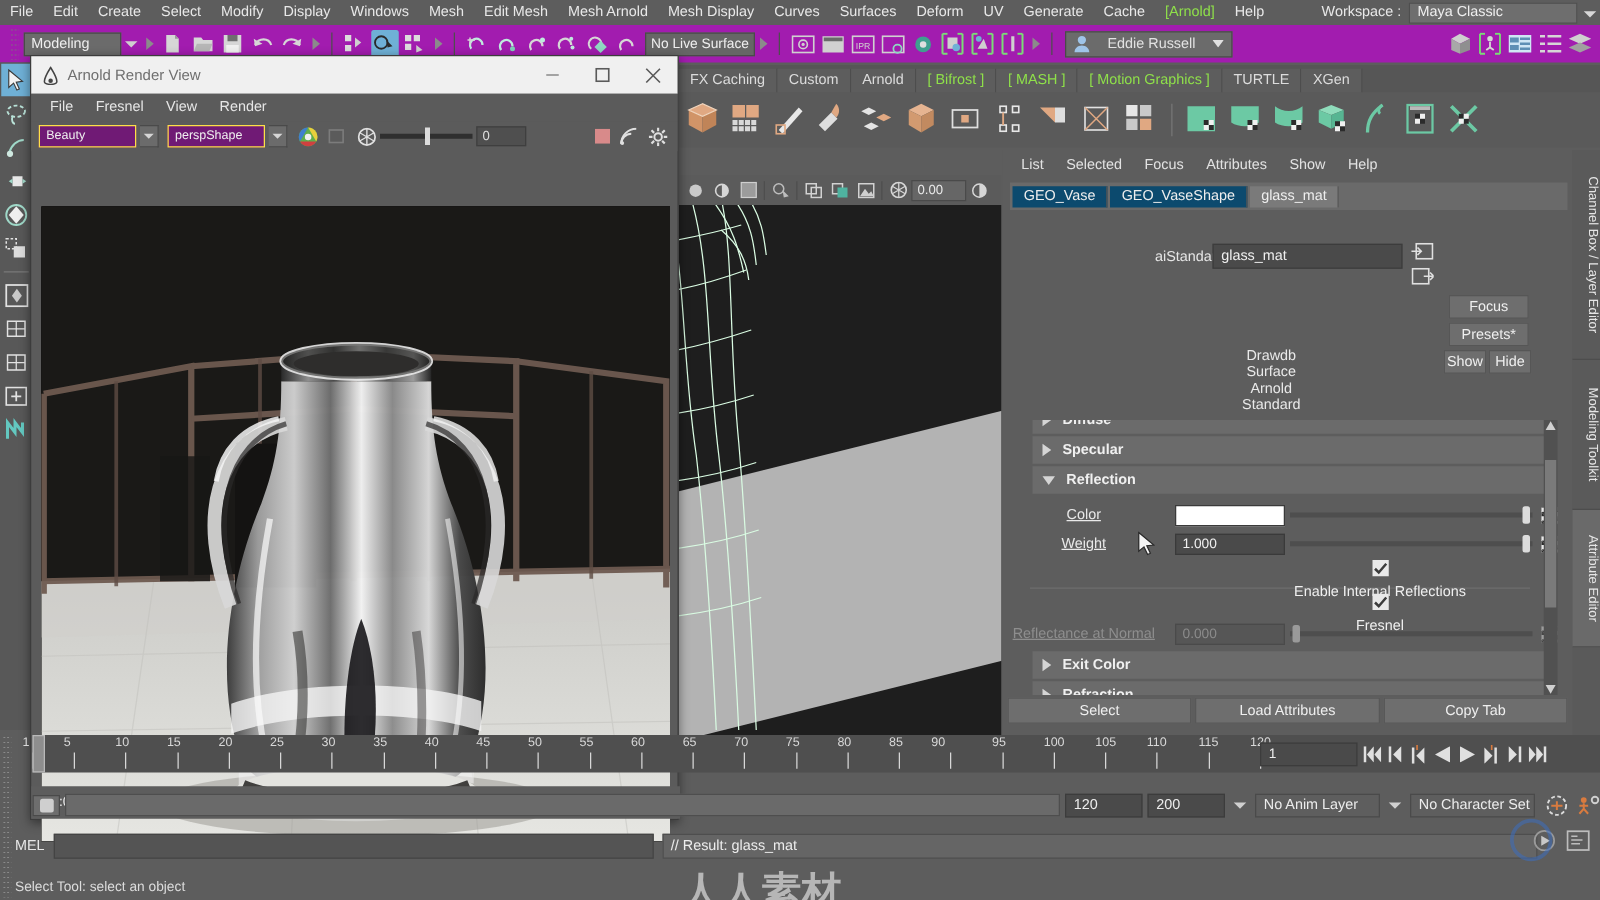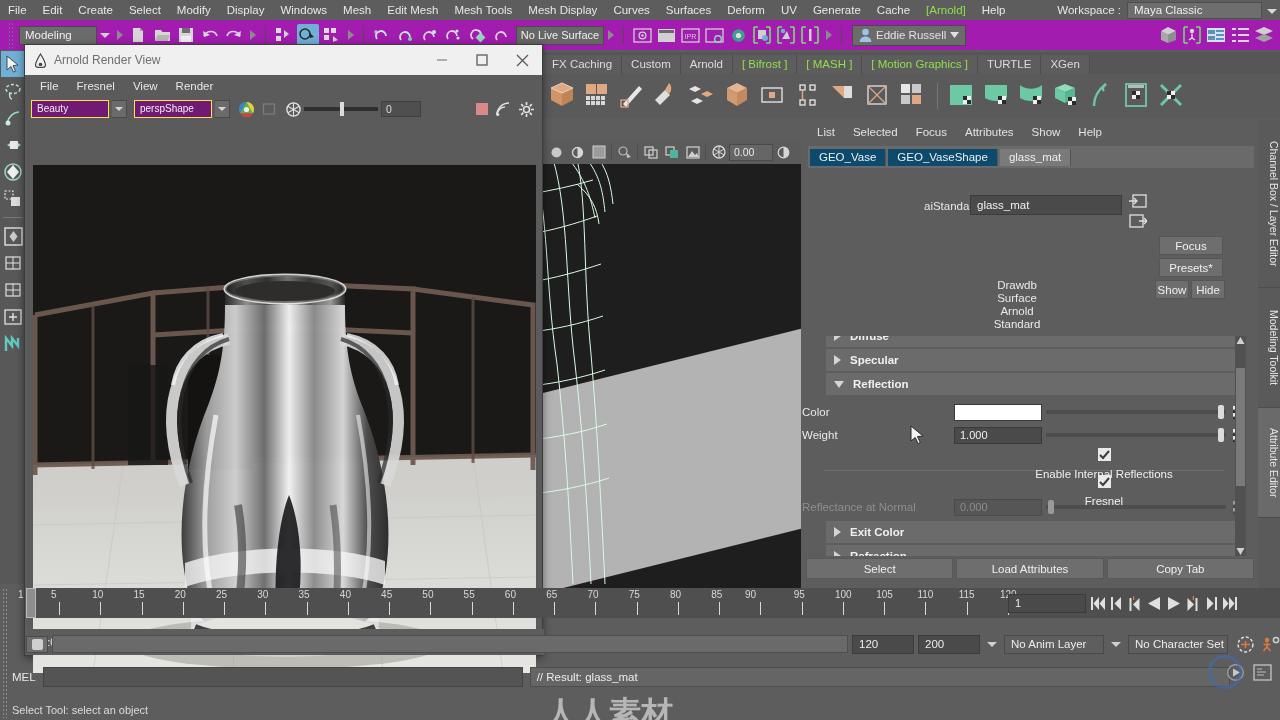--- a/index.html
+++ b/index.html
@@ -35,21 +35,21 @@
   .modeArrow:after{content:"";position:absolute;left:3px;top:7px;border-left:5px solid transparent;border-right:5px solid transparent;border-top:5px solid #cfcfcf;}
   .sep { width:1px; height:18px; background:#4e4e4e; margin:0 6px; }
   .sepa { width:9px; height:18px; position:relative; margin:0 2px;}
   .sepa:after{content:"";position:absolute;left:2px;top:4px;border-top:5px solid transparent;border-bottom:5px solid transparent;border-left:6px solid #8b8b8b;}
   .tbtn { width:22px; height:22px; display:inline-flex; align-items:center; justify-content:center;
           margin:0 1px; position:relative; }
   .tbtn.sel { background:#6fb0d6; border-radius:2px; }
   .livefield { width:88px; height:19px; background:#666; border:1px solid #4a4a4a;
      font-size:11px; line-height:17px; text-align:center; color:#efefef; margin-left:2px;}
   .userbox { height:21px; background:#6b6b6b; border:1px solid #4a4a4a; display:flex;
-     align-items:center; padding:0 6px; gap:4px; font-size:11.5px; margin-left:4px;}
+     align-items:center; padding:0 6px; gap:14px; font-size:11.5px; margin-left:4px;}
 
   
   .shelf-tabs { position:absolute; left:543px; top:52px; width:737px; height:22px;
                 background:#565656; display:flex; align-items:flex-end; }
   .shtab { height:19px; line-height:19px; padding:0 9px; font-size:11.5px; color:#dcdcdc;
            background:#5d5d5d; border-right:1px solid #4d4d4d; white-space:nowrap;}
   .shtab.brk { color:#8fe04a; }
   .shelf { position:absolute; left:543px; top:74px; width:737px; height:44px; background:#5a5a5a;
            display:flex; align-items:center; padding-left:4px; gap:3px; }
   .shicon { width:32px; height:32px; position:relative; }
@@ -105,21 +105,21 @@
                   border:1px solid #3c3c3c; font-size:11.5px; line-height:18px; padding-left:6px; color:#efefef;}
   .ae-btn { height:19px; line-height:19px; text-align:center; font-size:11.5px; background:#6e6e6e;
             border:1px solid #565656; color:#efefef;}
   .drawdb { text-align:center; font-size:11.5px; line-height:13px; color:#e9e9e9; padding-top:4px;}
   .section { height:22px; background:#6b6b6b; display:flex; align-items:center; padding-left:8px;
              margin:0 2px 2px 24px; font-size:11.5px; color:#f0f0f0; font-weight:bold;}
   .tri { width:0;height:0;margin-right:9px; }
   .tri.c { border-top:5px solid transparent; border-bottom:5px solid transparent; border-left:7px solid #d5d5d5;}
   .tri.o { border-left:5px solid transparent; border-right:5px solid transparent; border-top:7px solid #d5d5d5;}
   .attrow { display:flex; align-items:center; height:20px; margin-bottom:3px;}
-  .attlbl { width:152px; text-align:left; padding-right:8px; font-size:11.5px; color:#e9e9e9;}
+  .attlbl { width:138px; text-align:center; padding-right:8px; font-size:11.5px; color:#e9e9e9;text-decoration:underline;}
   .attfld { width:88px; height:17px; background:#4a4a4a; border:1px solid #3a3a3a; font-size:11px;
             line-height:15px; padding-left:5px; color:#efefef;}
   .attfld.white { background:#fff; }
   .slider { flex:1; height:4px; background:#4e4e4e; position:relative; margin:0 2px 0 4px;}
   .sknob { position:absolute; right:2px; top:-5px; width:6px; height:14px; background:#dcdcdc; border-radius:2px;}
   .sknob.left { left:2px; right:auto; background:#9a9a9a;}
   .chk8 { width:13px; height:13px; background:#e9e9e9; }
   .mapbtn { width:13px; height:13px; margin-left:5px;
      background-image:linear-gradient(45deg,#2b2b2b 25%,transparent 25%,transparent 75%,#2b2b2b 75%),
                       linear-gradient(45deg,#2b2b2b 25%,#e8e8e8 25%,#e8e8e8 75%,#2b2b2b 75%);
@@ -189,21 +189,21 @@
   <div class="menubar">
     <span class="mi">File</span>
     <span class="mi">Edit</span>
     <span class="mi">Create</span>
     <span class="mi">Select</span>
     <span class="mi">Modify</span>
     <span class="mi">Display</span>
     <span class="mi">Windows</span>
     <span class="mi">Mesh</span>
     <span class="mi">Edit Mesh</span>
-    <span class="mi">Mesh Tools</span>
+    <span class="mi">Mesh Arnold</span>
     <span class="mi">Mesh Display</span>
     <span class="mi">Curves</span>
     <span class="mi">Surfaces</span>
     <span class="mi">Deform</span>
     <span class="mi">UV</span>
     <span class="mi">Generate</span>
     <span class="mi">Cache</span>
     <span class="mi arnold">[<span>Arnold</span>]</span>
     <span class="mi">Help</span>
 

